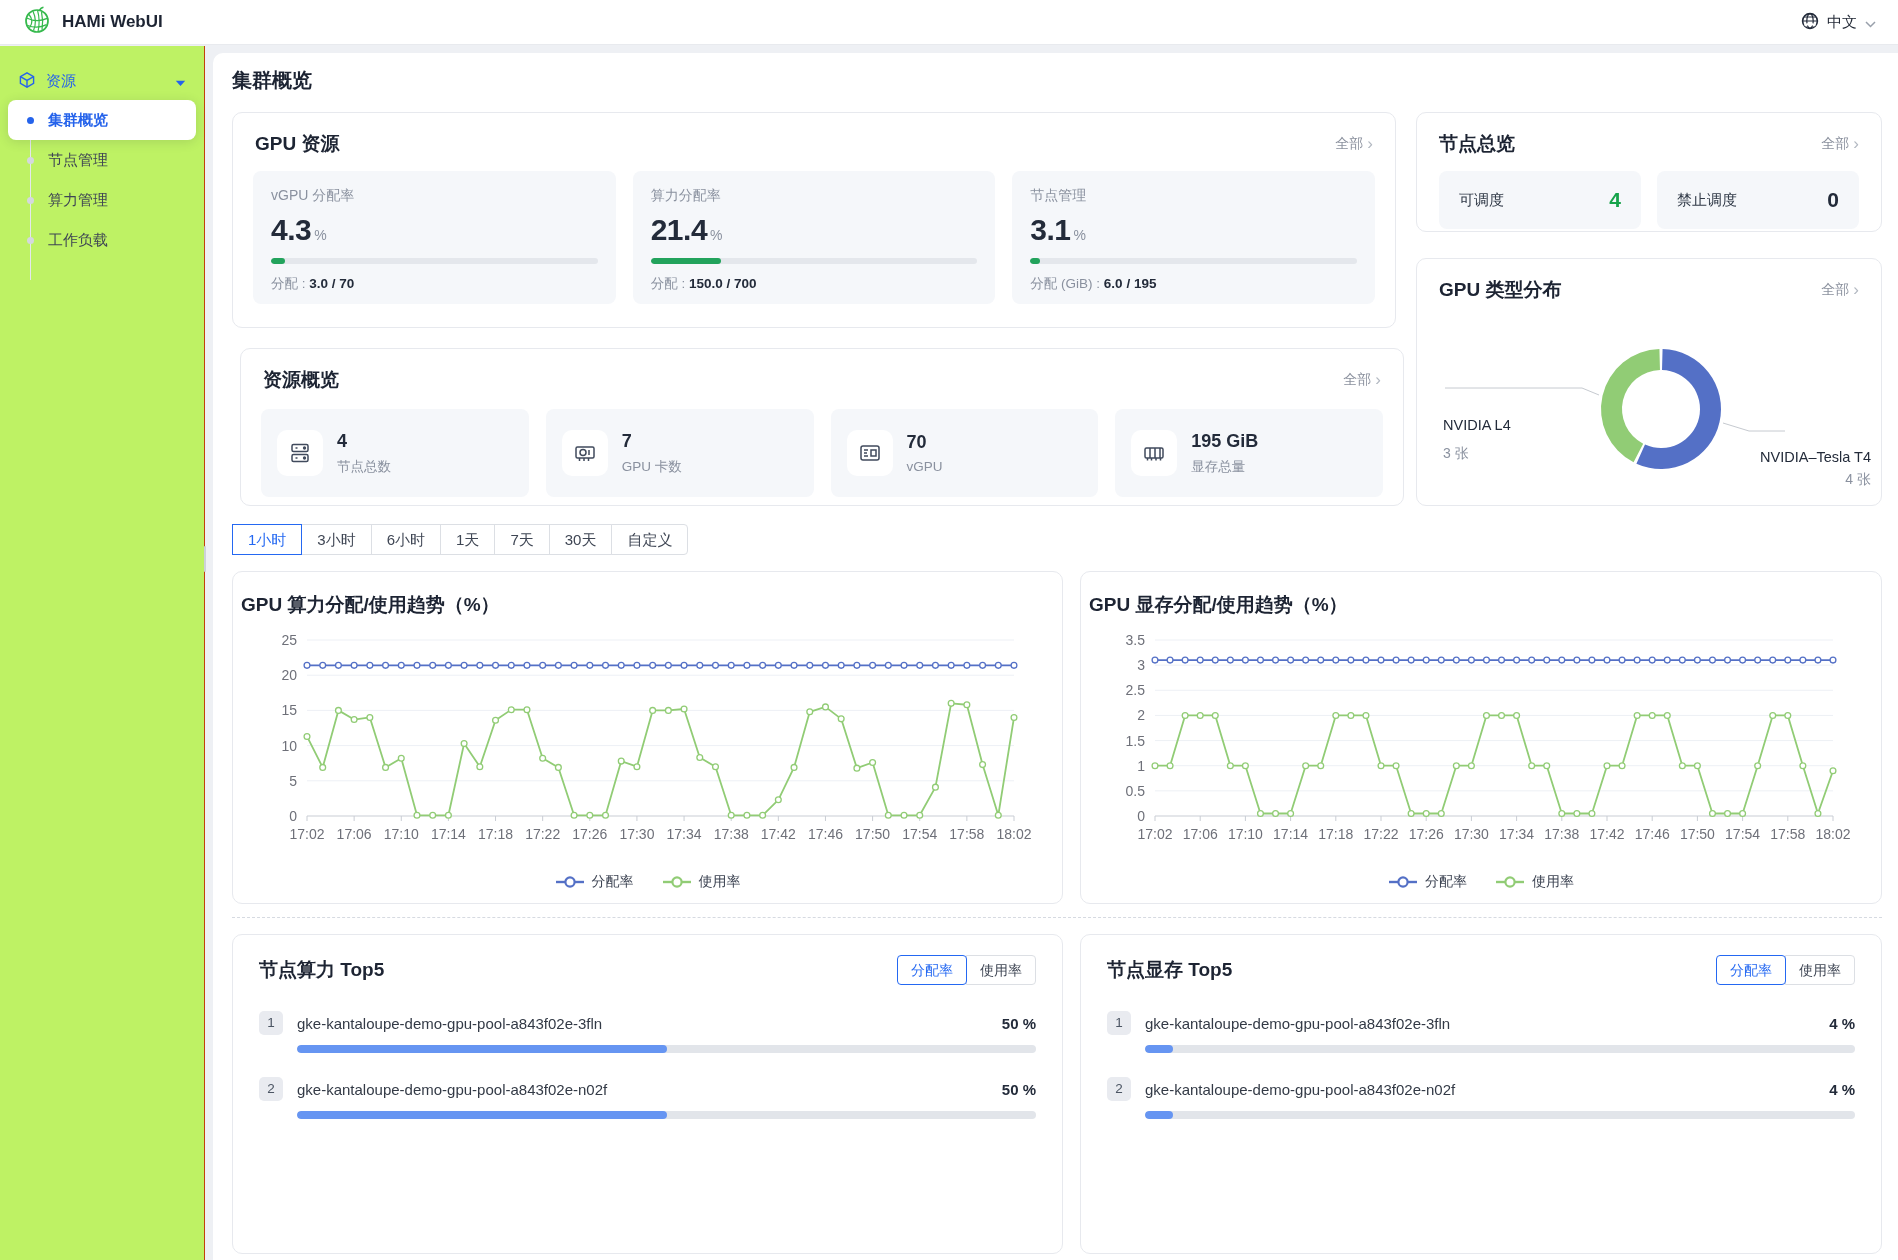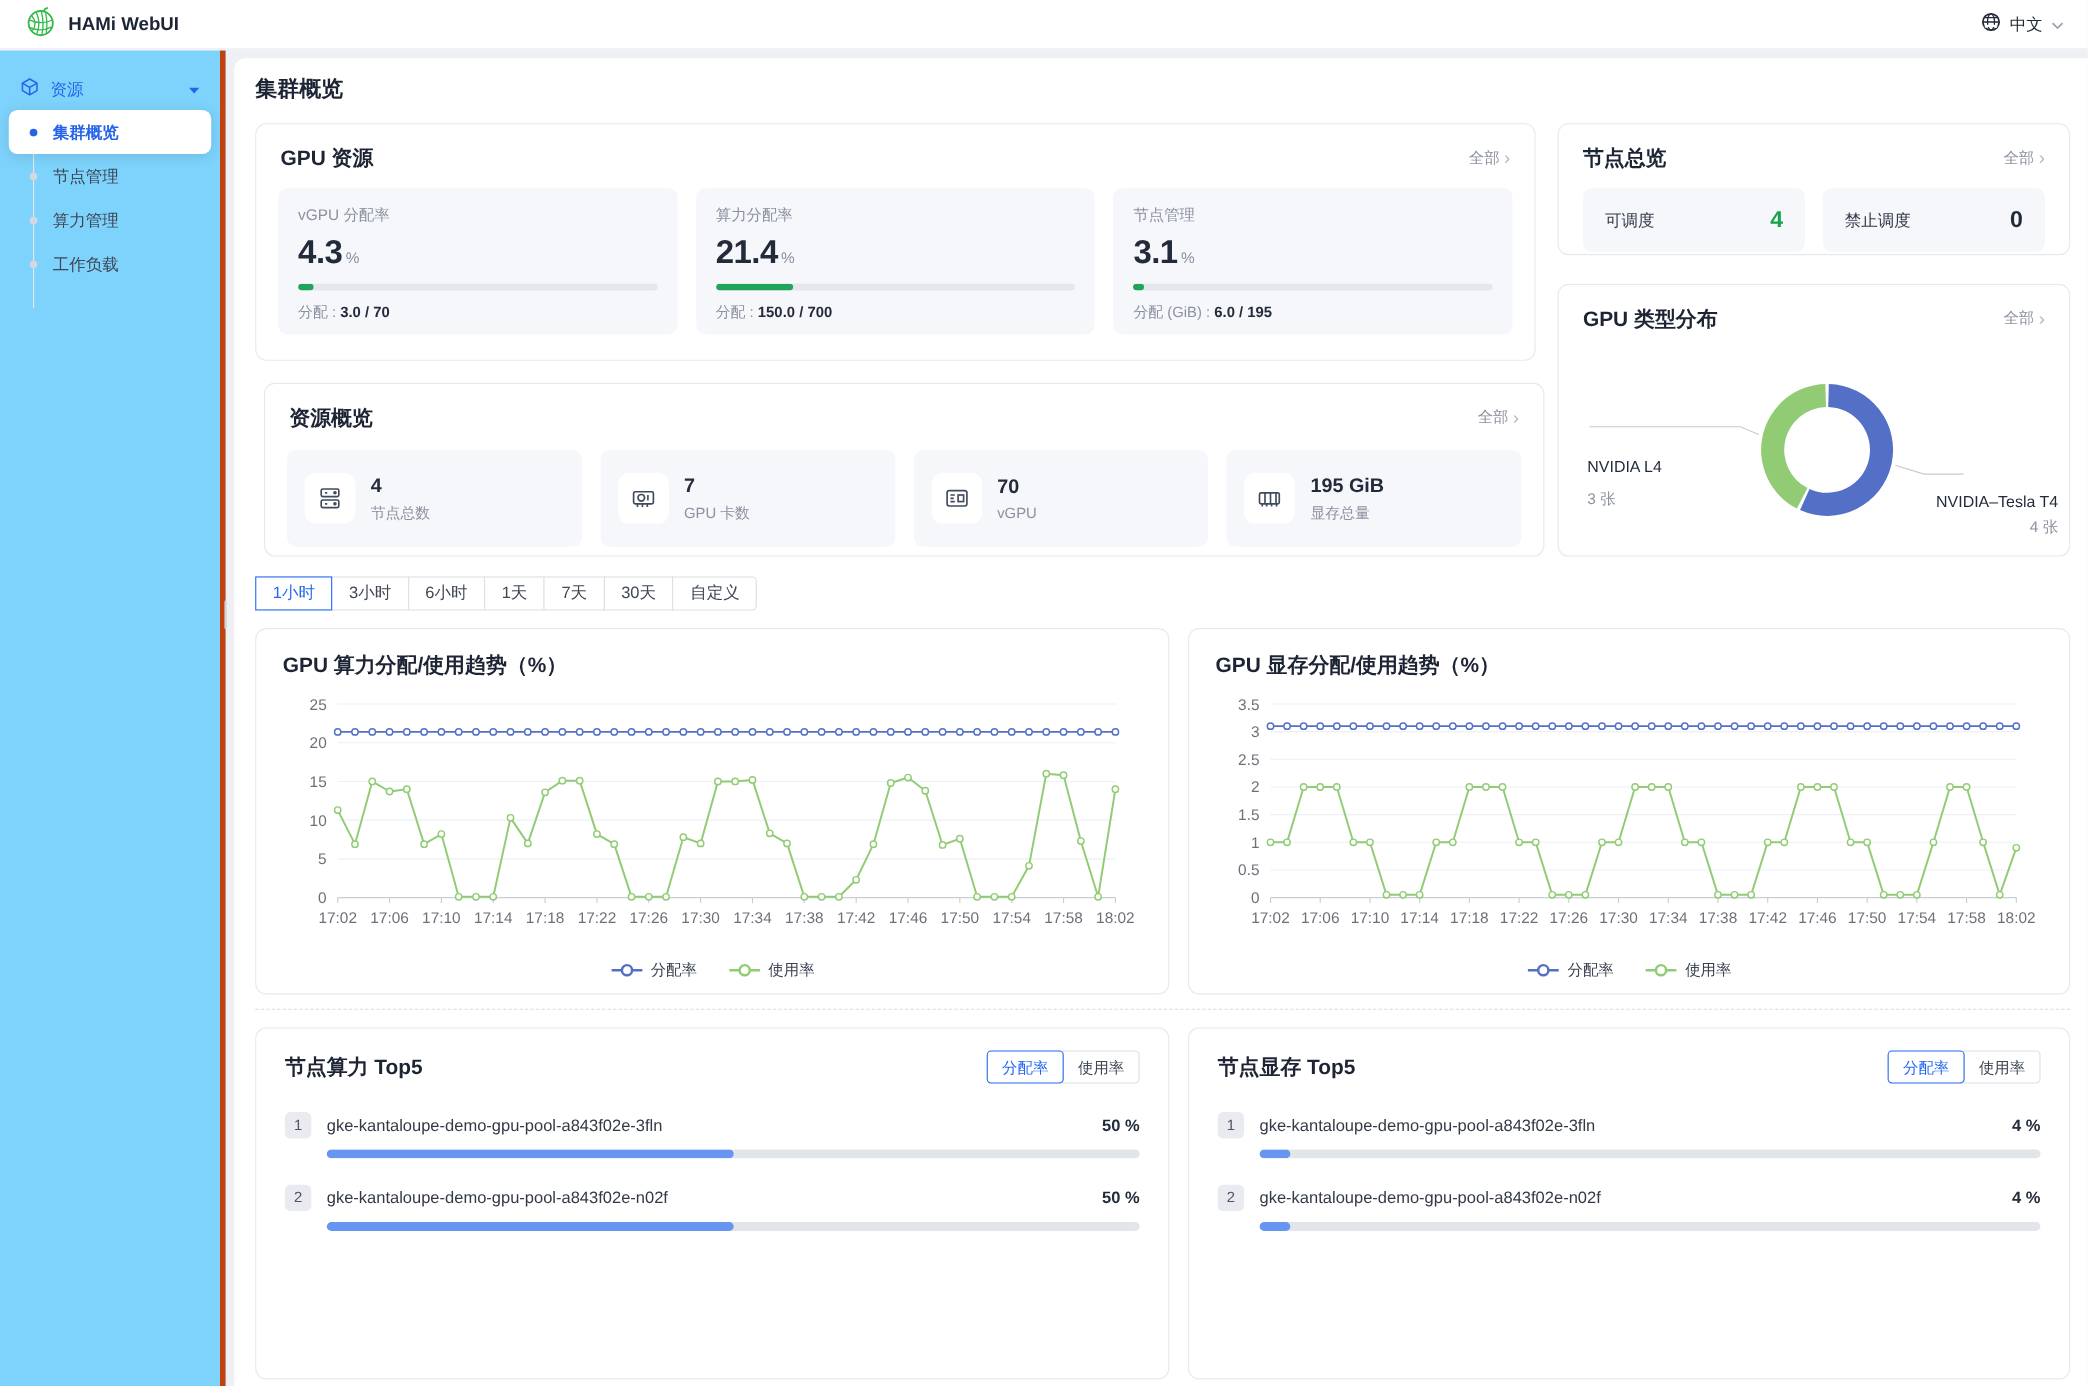--- a/index.html
+++ b/index.html
@@ -8,22 +8,22 @@
     width:1898px; height:1260px; position:relative; overflow:hidden;
     background:#eef0f4; font-family:"Liberation Sans", sans-serif; color:#232b3a;
   }
   
   .header { position:absolute; top:0; left:0; right:0; height:45px; background:#fff;
     border-bottom:1px solid #e8eaee; display:flex; align-items:center; justify-content:space-between;
     padding:0 22px; z-index:10; }
   .brand { display:flex; align-items:center; gap:10px; font-size:17px; font-weight:bold; color:#1d2433; }
   .lang { display:flex; align-items:center; gap:8px; font-size:15px; color:#1f2633; cursor:pointer; }
   
-  .sidebar { position:absolute; top:46px; left:0; width:205px; bottom:0; background:#7dd3fc;
-    border-right:5px solid #c2410c; z-index:9; }
+  .sidebar { position:absolute; top:46px; left:0; width:205px; bottom:0; background:#bef264;
+    border-right:1px solid #c2410c; z-index:9; }
   .menu-section { display:flex; align-items:center; gap:10px; margin-top:20px; padding:0 18px;
     height:30px; color:#2563eb; font-size:15px; cursor:pointer; }
   .menu-section .lbl { flex:1; }
   .timeline { position:relative; margin-top:4px; }
   .timeline .vline { position:absolute; left:30px; top:20px; height:160px; width:1px; background:#e4e7ec; }
   .nav-item { position:relative; height:40px; margin:0 8px; display:flex; align-items:center;
     padding-left:40px; font-size:15px; color:#3f4654; cursor:pointer; border-radius:8px; }
   .nav-item .dot { position:absolute; left:19px; top:50%; margin-top:-3.5px; width:7px; height:7px;
     border-radius:50%; background:#d4d8de; }
   .nav-item.active { background:#fff; box-shadow:0 2px 12px rgba(30,41,59,.14); color:#2563eb; font-weight:bold; }
@@ -65,21 +65,21 @@
   .res-tile .r-value { font-size:18px; font-weight:bold; color:#232b3a; }
   .res-tile .r-label { font-size:13.5px; color:#8a919f; margin-top:6px; }
   
   .time-tabs { position:absolute; left:19px; top:471px; display:inline-flex; }
   .tab { height:31px; padding:0 15px; line-height:29px; background:#fff; border:1px solid #dcdfe4;
     margin-left:-1px; font-size:15px; color:#3f4654; cursor:pointer; }
   .tab:first-child { border-radius:4px 0 0 4px; margin-left:0; }
   .tab:last-child { border-radius:0 4px 4px 0; }
   .tab.active { color:#2468f2; border-color:#2468f2; border-radius:0; position:relative; z-index:2; }
   
-  .chart-card .card-title { position:absolute; left:24px; top:20px; }
+  .chart-card .card-title { position:absolute; left:8px; top:20px; }
   .chart-card svg.plot { position:absolute; left:0; top:54px; }
   .legend { position:absolute; left:0; right:0; bottom:12px; display:flex; justify-content:center;
     gap:28px; align-items:center; }
   .legend .li { display:flex; align-items:center; gap:7px; font-size:14px; color:#3a4150; cursor:pointer; }
   
   .dashed { position:absolute; left:19px; top:864px; width:1650px; border-top:1px dashed #d6dae1; }
   
   .top5-head { display:flex; align-items:center; justify-content:space-between; padding:20px 26px 0 26px; }
   .toggle { display:inline-flex; }
   .tbtn { height:30px; padding:0 13px; line-height:28px; background:#fff; border:1px solid #dcdfe4;

